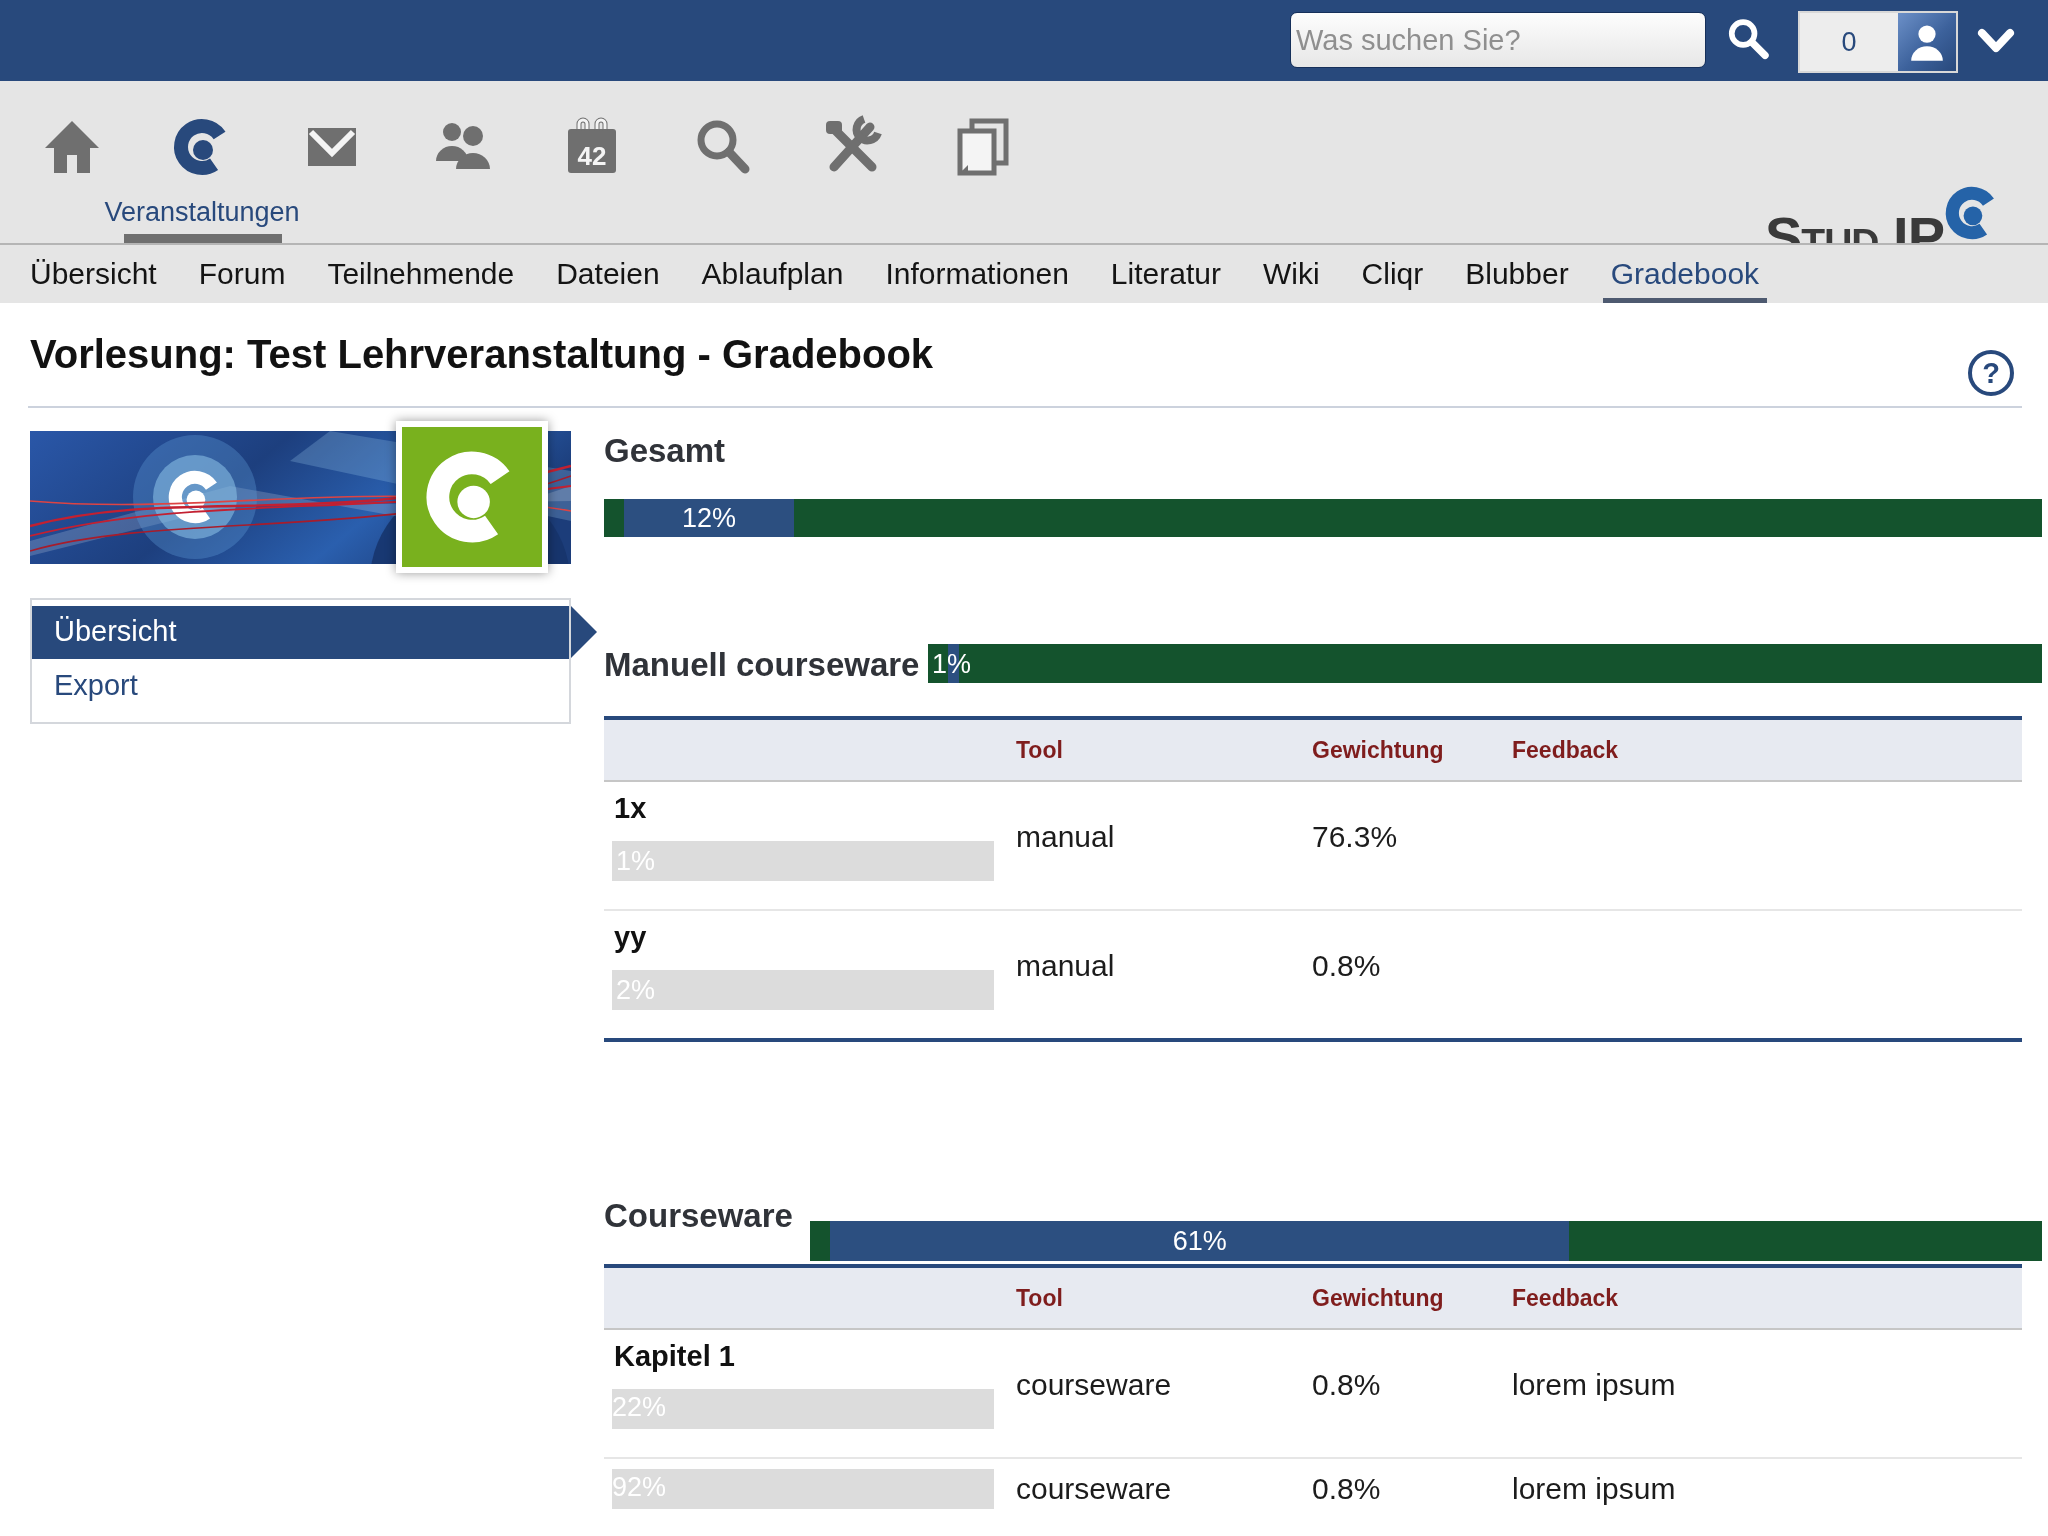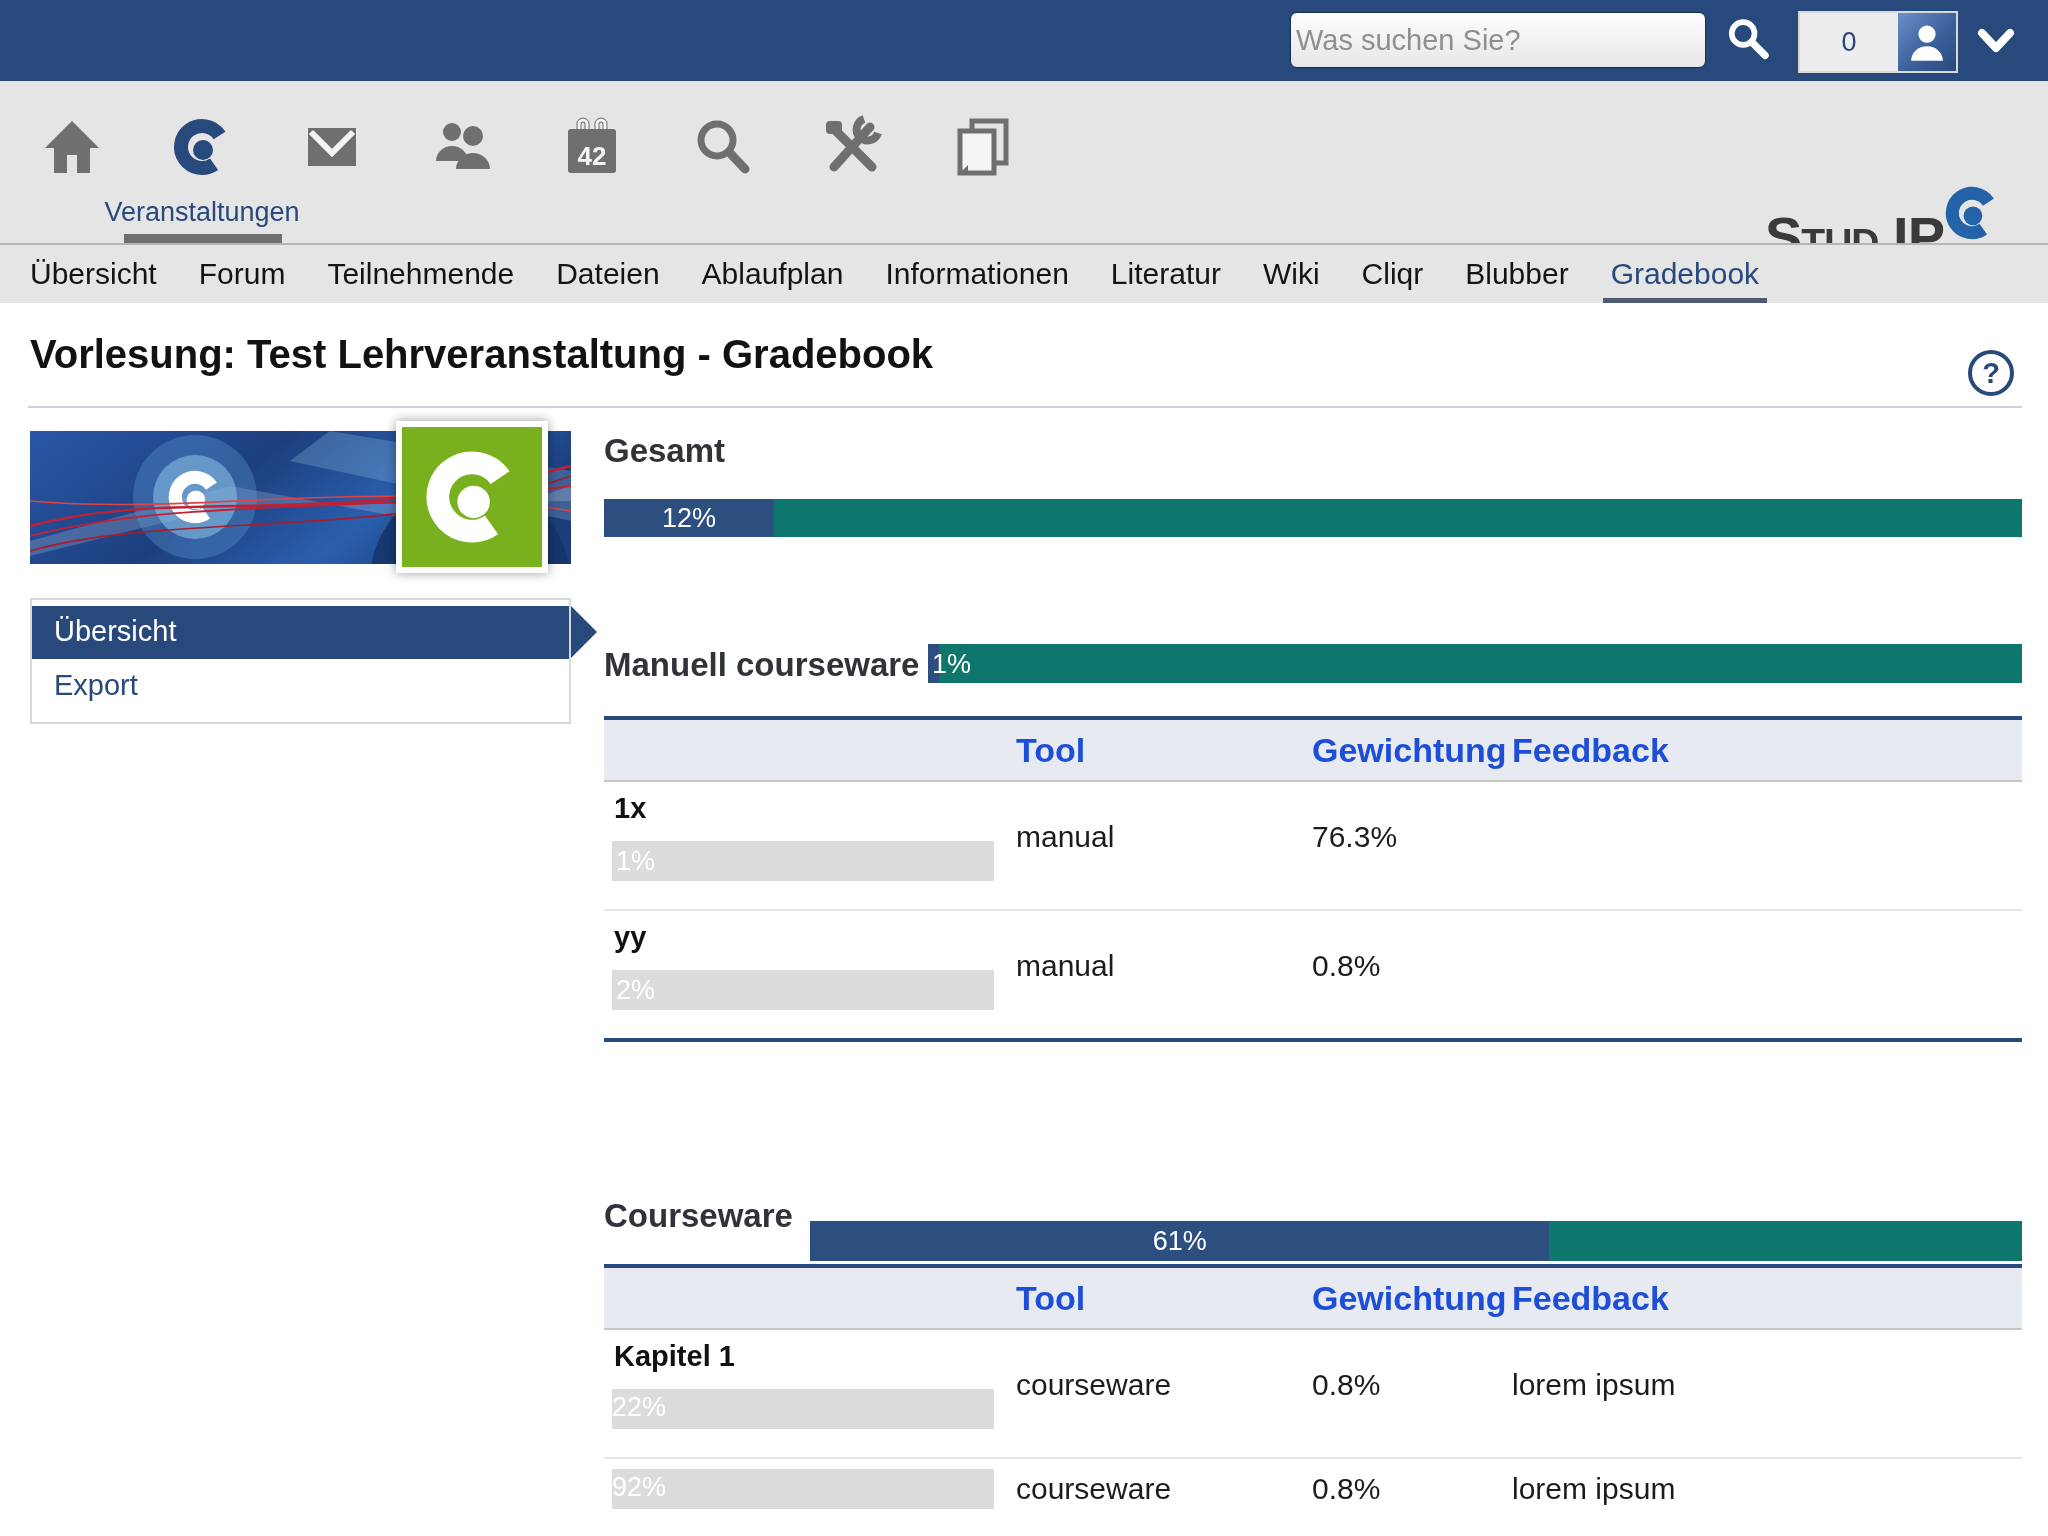--- a/index.html
+++ b/index.html
@@ -56,38 +56,38 @@
       justify-content:center;color:#fff;z-index:3;}
   .sidebar-menu{position:absolute;left:30px;top:598px;width:541px;background:#fff;
       border:2px solid #d4d7dc;box-sizing:border-box;padding:6px 0 10px 0;z-index:2;}
   .menu-item{font-size:29px;color:#28497c;padding:10px 0 10px 22px;position:relative;cursor:pointer;}
   .menu-item.active{background:#28497c;color:#fff;padding:9px 0 11px 22px;}
   .menu-item.active::after{content:"";position:absolute;right:-28px;top:0;width:0;height:0;
       border-top:26px solid transparent;border-bottom:26px solid transparent;border-left:26px solid #28497c;}
 
   
   .h-section{position:absolute;font-size:33px;font-weight:bold;color:#303339;}
-  .bar{position:relative;background:#0f766e;overflow:visible;}
+  .bar{position:relative;background:#14532d;overflow:visible;padding-left:20px;}
   .bar .fill{height:100%;background:#2c4f80;display:flex;align-items:center;justify-content:center;overflow:visible;}
   .bar-label{color:#fff;font-size:27px;white-space:nowrap;}
   .bar-label-out{position:absolute;left:4px;top:50%;transform:translateY(-50%);
       color:#fff;font-size:27px;white-space:nowrap;z-index:1;}
   .bar-gesamt{position:absolute;left:604px;top:499px;width:1418px;height:38px;}
   .h-gesamt{left:604px;top:432px;}
   .h-manuell{left:604px;top:646px;}
   .bar-manuell{position:absolute;left:928px;top:644px;width:1094px;height:39px;}
   .h-courseware{left:604px;top:1197px;}
   .bar-courseware{position:absolute;left:810px;top:1221px;width:1212px;height:40px;}
 
   .gtable{position:absolute;left:604px;width:1418px;border-top:4px solid #28497c;
       border-bottom:4px solid #28497c;}
   .gtable.t1{top:716px;}
   .gtable.t2{top:1264px;}
   .g-head{display:grid;grid-template-columns:412px 296px 200px 1fr;background:#e7eaf1;height:60px;
-      align-items:center;font-weight:bold;font-size:34px;color:#1d4ed8;border-bottom:2px solid #c6c6c6;}
+      align-items:center;font-weight:bold;font-size:23px;color:#7f1d1d;border-bottom:2px solid #c6c6c6;}
   .g-row{display:grid;grid-template-columns:412px 296px 200px 1fr;align-items:center;
       padding:10px 0 28px 0;font-size:30px;}
   .g-sep{height:2px;background:#e6e6e6;}
   .row-name{font-weight:bold;font-size:29px;padding-left:10px;margin-bottom:16px;color:#111;}
   .row-bar{position:relative;margin-left:8px;width:382px;height:40px;background:#dcdcdc;}
   .cell{align-self:center;}
 </style>
 </head>
 <body>
 

